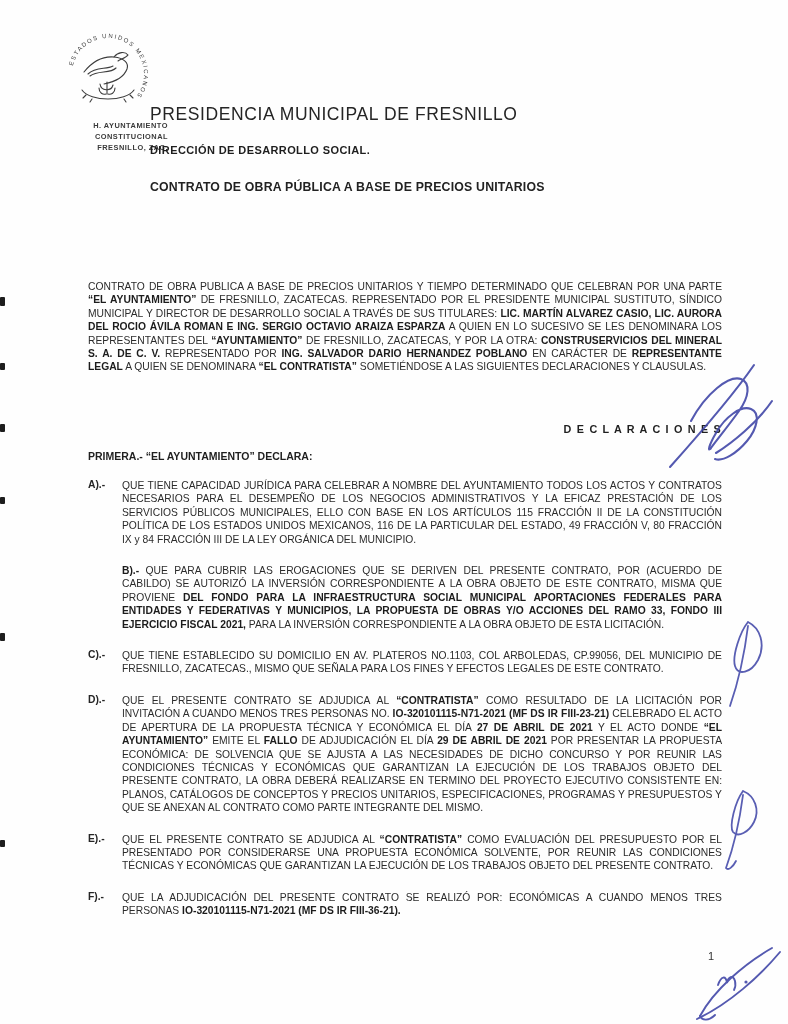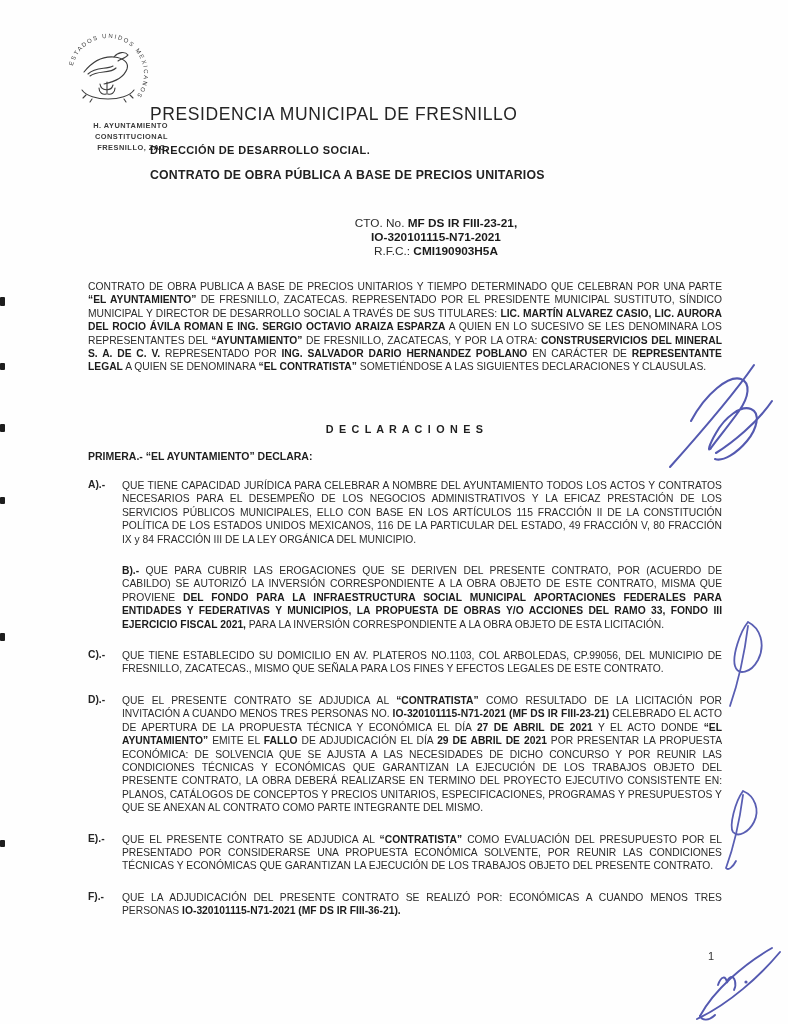--- a/index.html
+++ b/index.html
@@ -7,28 +7,28 @@
         font-family:"Liberation Sans","DejaVu Sans",sans-serif;color:#2a2a2a;
         -webkit-font-smoothing:antialiased;}
   
   .logo-block{position:absolute;left:48px;top:32px;width:120px;text-align:center;}
   .seal{display:block;margin:0 auto 4px auto;}
   .logo-line{font-size:7.4px;font-weight:bold;letter-spacing:.5px;color:#3a3a3a;line-height:11px;text-align:right;}
   
   .titles{position:absolute;left:150px;top:104px;width:572px;}
   .t1{font-size:17.5px;font-weight:400;letter-spacing:.6px;line-height:20px;color:#252525;}
   .t2{font-size:11px;font-weight:bold;letter-spacing:.4px;line-height:19px;margin-top:17px;color:#1e1e1e;}
-  .t3{font-size:12.3px;font-weight:bold;letter-spacing:.2px;line-height:14px;margin-top:8px;color:#222;}
+  .t3{font-size:12.3px;font-weight:bold;letter-spacing:.2px;line-height:14px;margin-top:20px;color:#222;}
   
   .ref{position:absolute;left:150px;top:217px;width:572px;text-align:center;
        font-size:11.8px;line-height:13.8px;color:#2b2b2b;}
   
   .doc-text{font-size:10.3px;line-height:13.4px;text-align:justify;color:#2b2b2b;}
   .intro{position:absolute;left:88px;top:280px;width:634px;}
-  .decl-heading{position:absolute;left:88px;top:423px;width:634px;text-align:center;
+  .decl-heading{position:absolute;left:88px;top:423px;width:634px;text-align:right;
       font-size:10.8px;font-weight:bold;letter-spacing:1.2px;color:#1f1f1f;}
   .primera{position:absolute;left:88px;top:450px;width:634px;font-size:10.5px;font-weight:bold;color:#1f1f1f;}
   .items{position:absolute;left:88px;top:479px;width:634px;}
   .decl-item{display:flex;margin-bottom:18px;}
   .decl-label{width:34px;flex:0 0 34px;font-size:10.3px;font-weight:bold;color:#252525;}
   .decl-body{flex:1;}
   b{color:#1c1c1c;}
   
   .page-num{position:absolute;left:708px;top:950px;font-size:11px;color:#333;}
   
@@ -79,25 +79,20 @@
     <div class="logo-line">CONSTITUCIONAL</div>
     <div class="logo-line">FRESNILLO, ZAC.</div>
   </div>
 
   <div class="titles">
     <div class="t1">PRESIDENCIA MUNICIPAL DE FRESNILLO</div>
     <div class="t2">DIRECCIÓN DE DESARROLLO SOCIAL.</div>
     <div class="t3">CONTRATO DE OBRA PÚBLICA A BASE DE PRECIOS UNITARIOS</div>
   </div>
 
-  <div class="ref">
-    <div><span>CTO. No. </span><b>MF DS IR FIII-23-21,</b></div>
-    <div><b>IO-320101115-N71-2021</b></div>
-    <div><span>R.F.C.: </span><b>CMI190903H5A</b></div>
-  </div>
 
   <p class="intro doc-text" style="margin:0;"><span>CONTRATO DE OBRA PUBLICA A BASE DE PRECIOS UNITARIOS Y TIEMPO DETERMINADO QUE CELEBRAN POR UNA PARTE </span><b>“EL AYUNTAMIENTO”</b><span> DE FRESNILLO, ZACATECAS. REPRESENTADO POR EL PRESIDENTE MUNICIPAL SUSTITUTO, SÍNDICO MUNICIPAL Y DIRECTOR DE DESARROLLO SOCIAL A TRAVÉS DE SUS TITULARES: </span><b>LIC. MARTÍN ALVAREZ CASIO, LIC. AURORA DEL ROCIO ÁVILA ROMAN E ING. SERGIO OCTAVIO ARAIZA ESPARZA</b><span> A QUIEN EN LO SUCESIVO SE LES DENOMINARA LOS REPRESENTANTES DEL </span><b>“AYUNTAMIENTO”</b><span> DE FRESNILLO, ZACATECAS, Y POR LA OTRA: </span><b>CONSTRUSERVICIOS DEL MINERAL S. A. DE C. V.</b><span> REPRESENTADO POR </span><b>ING. SALVADOR DARIO HERNANDEZ POBLANO</b><span> EN CARÁCTER DE </span><b>REPRESENTANTE LEGAL</b><span> A QUIEN SE DENOMINARA </span><b>“EL CONTRATISTA”</b><span> SOMETIÉNDOSE A LAS SIGUIENTES DECLARACIONES Y CLAUSULAS.</span></p>
 
   <div class="decl-heading">D E C L A R A C I O N E S</div>
   <div class="primera">PRIMERA.- “EL AYUNTAMIENTO” DECLARA:</div>
 
   <div class="items">
       <div class="decl-item">
         <div class="decl-label">A).-</div>
         <div class="decl-body doc-text"><span>QUE TIENE CAPACIDAD JURÍDICA PARA CELEBRAR A NOMBRE DEL AYUNTAMIENTO TODOS LOS ACTOS Y CONTRATOS NECESARIOS PARA EL DESEMPEÑO DE LOS NEGOCIOS ADMINISTRATIVOS Y LA EFICAZ PRESTACIÓN DE LOS SERVICIOS PÚBLICOS MUNICIPALES, ELLO CON BASE EN LOS ARTÍCULOS 115 FRACCIÓN II DE LA CONSTITUCIÓN POLÍTICA DE LOS ESTADOS UNIDOS MEXICANOS, 116 DE LA PARTICULAR DEL ESTADO, 49 FRACCIÓN V, 80 FRACCIÓN IX y 84 FRACCIÓN III DE LA LEY ORGÁNICA DEL MUNICIPIO.</span></div>

